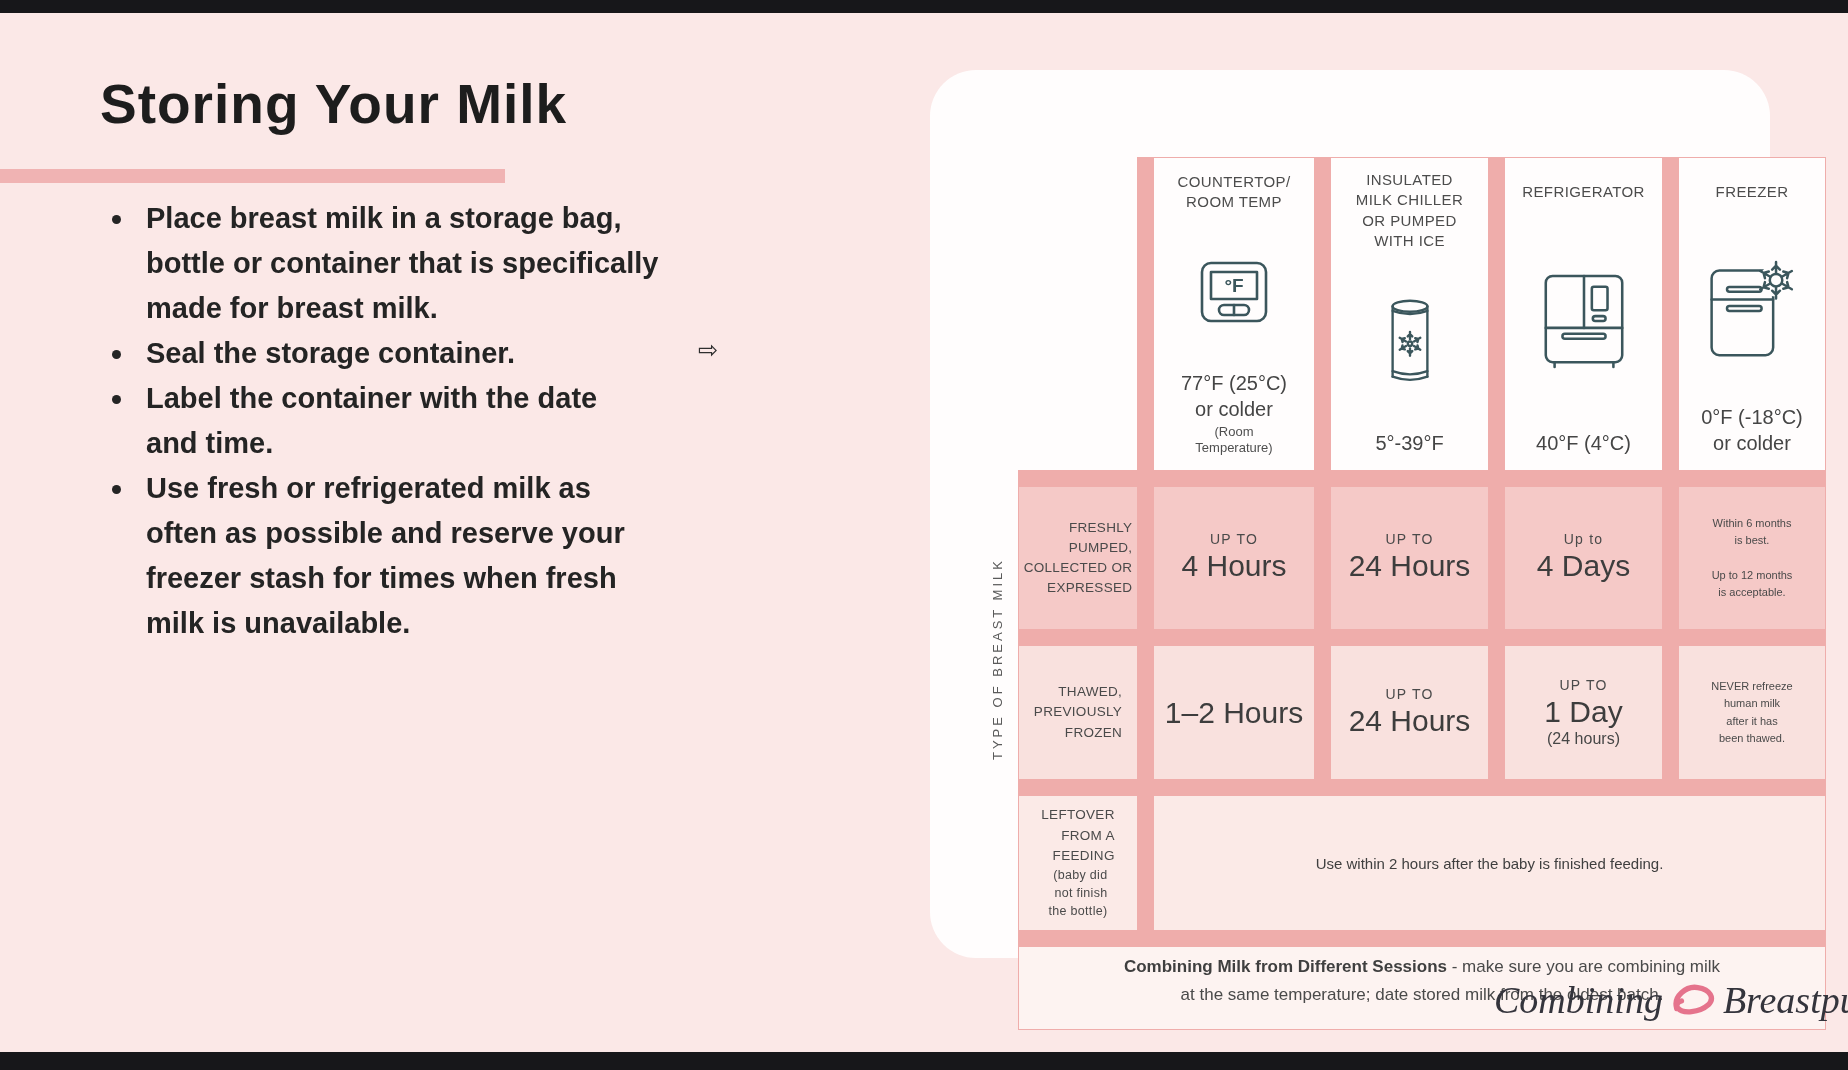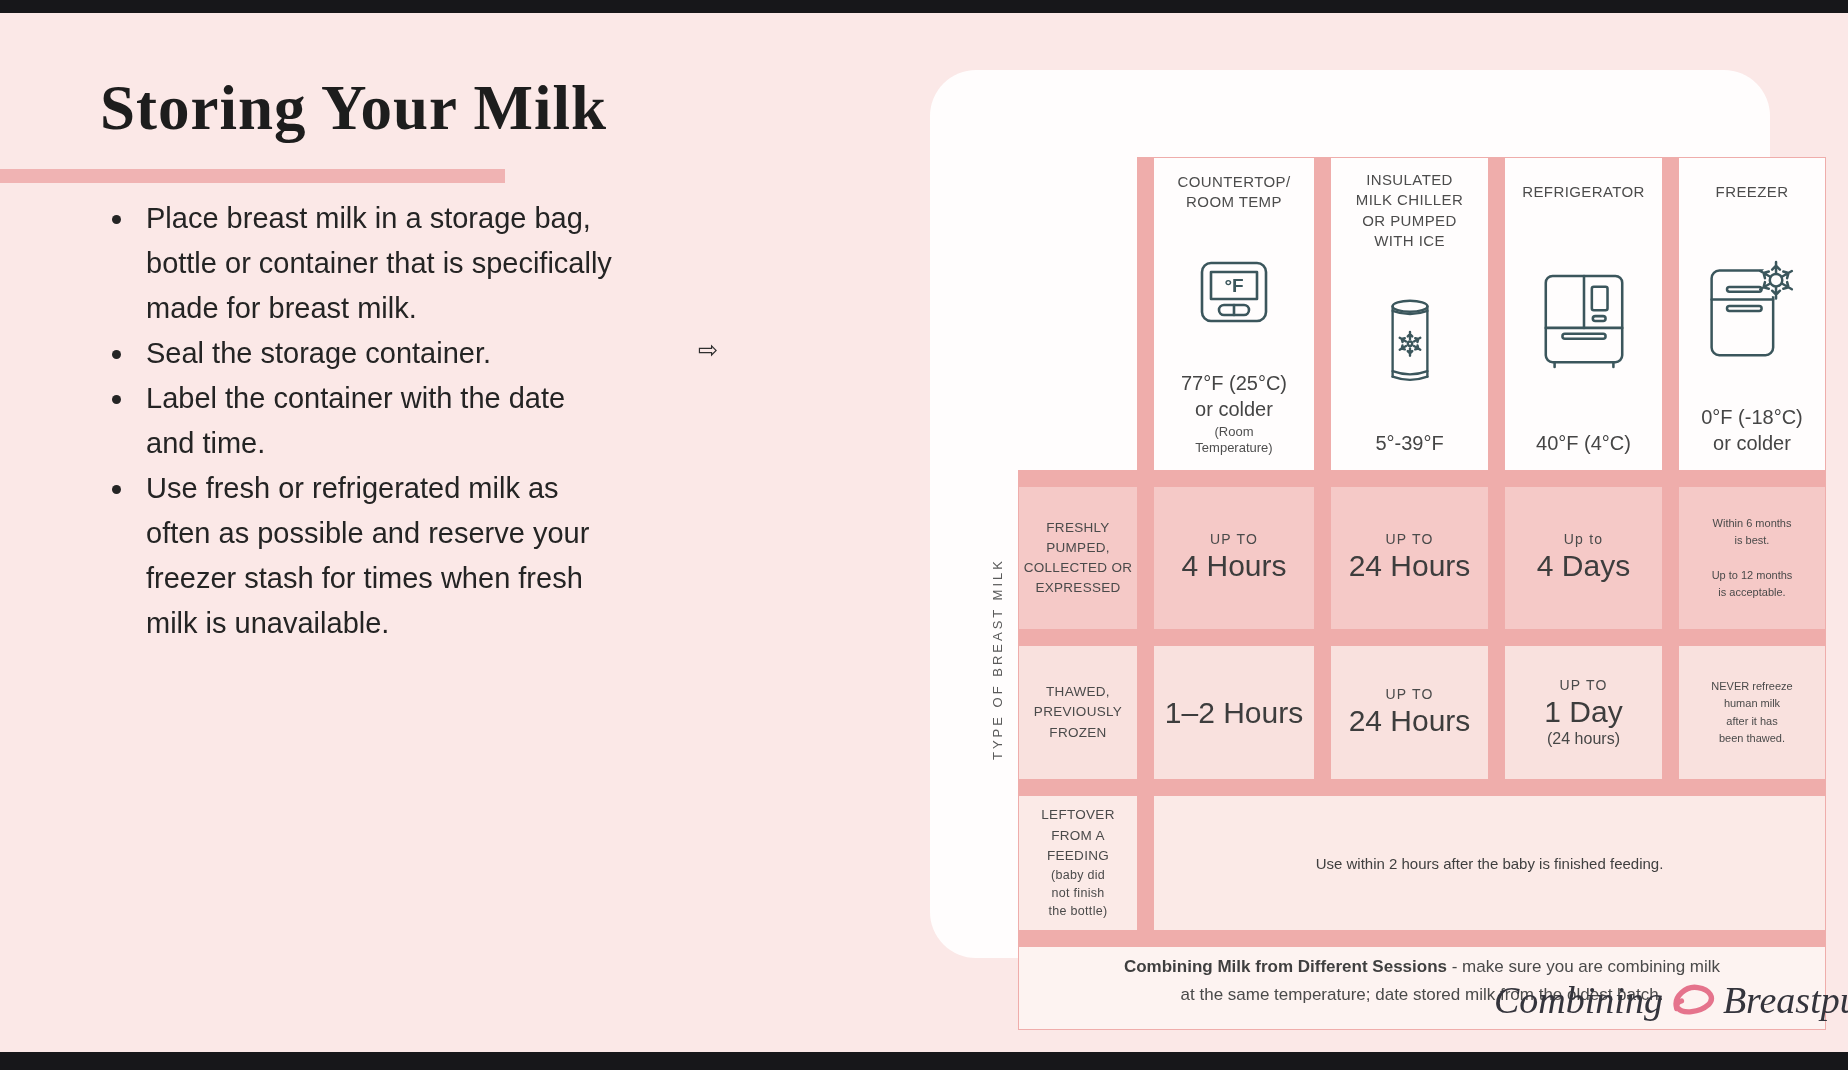--- a/index.html
+++ b/index.html
@@ -17,27 +17,27 @@
     --logo-pink:#e5738c;
   }
   *{margin:0;padding:0;box-sizing:border-box;}
   html,body{width:1848px;height:1070px;background:#000;}
   .stage{position:relative;width:1848px;height:1070px;background:var(--pink-bg);
          font-family:"Liberation Sans",sans-serif;overflow:hidden;}
   .letterbox{position:absolute;left:0;width:1848px;background:#17171a;}
   .letterbox.top{top:0;height:13px;}
   .letterbox.bottom{top:1052px;height:18px;}
 
-  .slide-title{position:absolute;left:100px;top:72px;font-family:Liberation Serif, serif;
-         font-weight:600;font-size:63px;color:#1d1d1d;letter-spacing:1px;}
+  .slide-title{position:absolute;left:100px;top:72px;font-family:Liberation Sans, sans-serif;
+         font-weight:600;font-size:55px;color:#1d1d1d;letter-spacing:1px;}
   .title-underline{position:absolute;left:0;top:169px;width:505px;height:14px;background:var(--bar-pink);}
 
   .bullets{position:absolute;left:108px;top:196px;width:640px;list-style:disc;}
   .bullets li{margin-left:28px;padding-left:10px;font-size:29px;line-height:45px;color:var(--ink);
-         white-space:pre-line;}
+         white-space:pre-line;font-weight:bold;}
 
   .cursor{position:absolute;left:698px;top:336px;font-size:24px;color:#2f2f2f;}
 
   
   .card{position:absolute;left:930px;top:70px;width:840px;height:888px;background:var(--card);
         border-radius:46px;}
   .card-title{position:absolute;left:208px;top:93px;width:625px;text-align:center;
         font-size:15px;letter-spacing:3px;color:#565656;}
 
   .axis-label{position:absolute;left:46px;top:384px;height:411px;width:42px;
@@ -60,21 +60,21 @@
   .hlabel{min-height:44px;display:flex;align-items:center;justify-content:center;
         font-size:15px;line-height:1.35;letter-spacing:.4px;color:#4c4c4c;white-space:pre-line;}
   .hicon{flex:1;display:flex;align-items:center;justify-content:center;padding:6px 0;}
   .htemp{font-size:20px;color:#454545;line-height:1.3;white-space:pre-line;}
   .hnote{font-size:13px;color:#4f4f4f;line-height:1.25;white-space:pre-line;margin-top:2px;}
 
   .r1{background:var(--row1);}
   .r2{background:var(--row2);}
   .r3{background:var(--row3);}
 
-  .rlabel{font-size:13.5px;line-height:1.5;letter-spacing:.3px;padding:4px;white-space:pre-line;}
+  .rlabel{font-size:13.5px;line-height:1.5;letter-spacing:.3px;padding:4px;white-space:pre-line;text-align:right;}
   .rlabel .small-note{font-size:12.5px;line-height:1.45;white-space:pre-line;}
   .pre{font-size:14px;letter-spacing:1.2px;color:#4a4a4a;text-align:right;}
   .val .big{font-size:30px;color:#3d3d3d;line-height:1.25;}
   .suf{font-size:16px;color:#474747;}
   .txt{font-size:11px;line-height:1.55;white-space:pre-line;padding:4px;}
   .merged{grid-column:2/6;font-size:15px;color:#3f3f3f;}
   .note-row{grid-column:1/6;background:var(--rownote);font-size:17px;line-height:1.65;
         color:#4a4a4a;padding:6px 62px;display:block;text-align:center;}
   .note-row .bold{font-weight:bold;color:#3f3f3f;}
   .note-row .rest{white-space:pre-line;}

